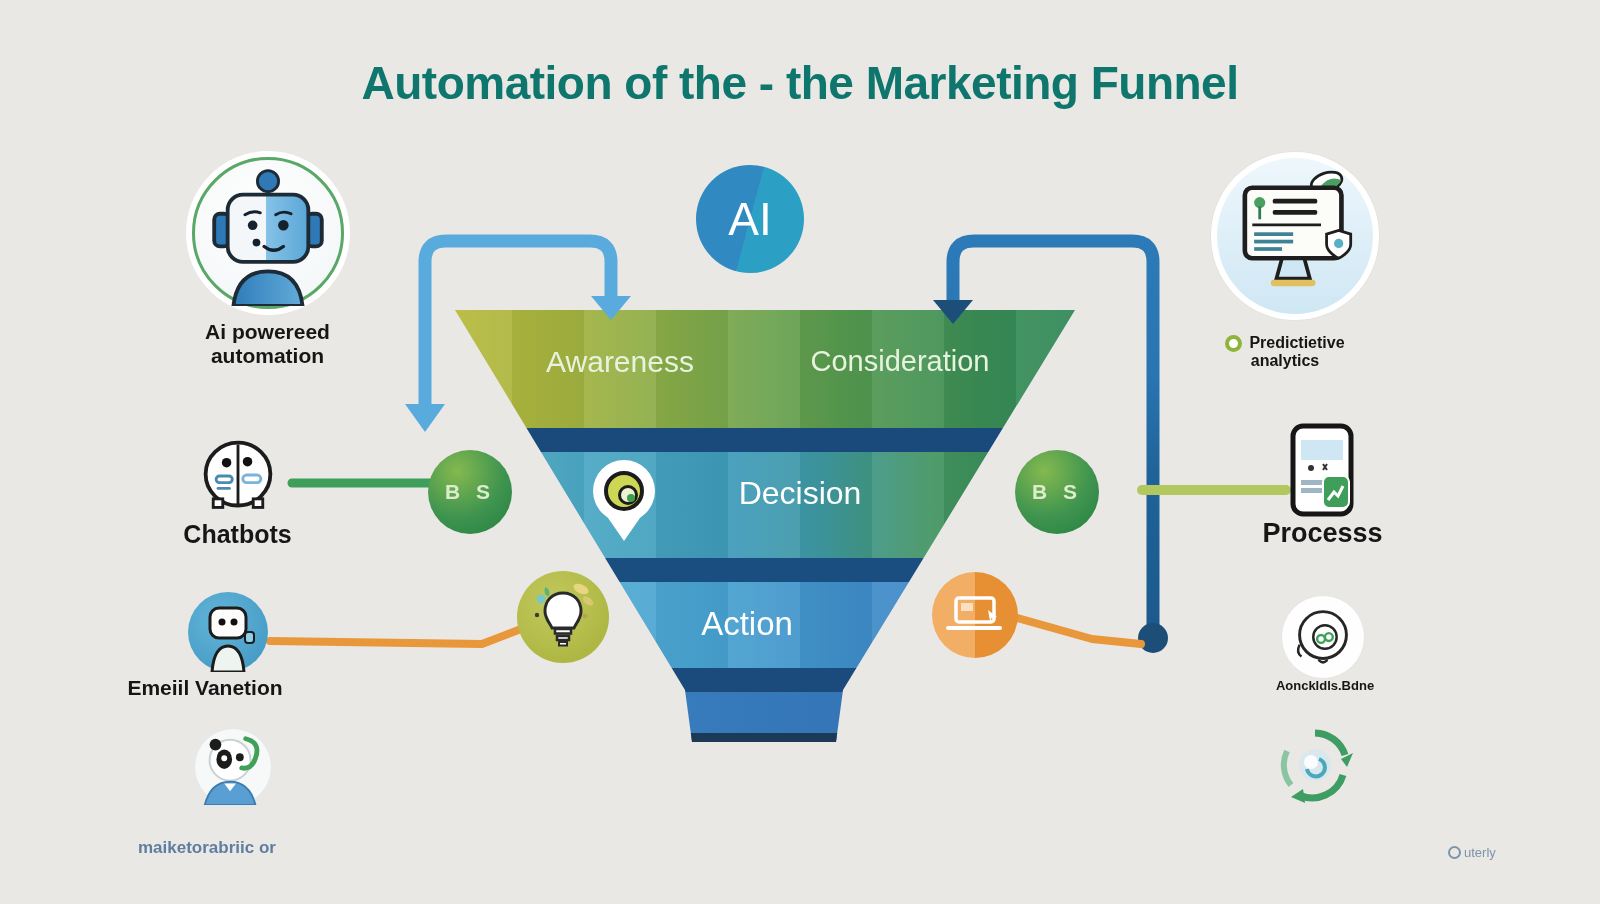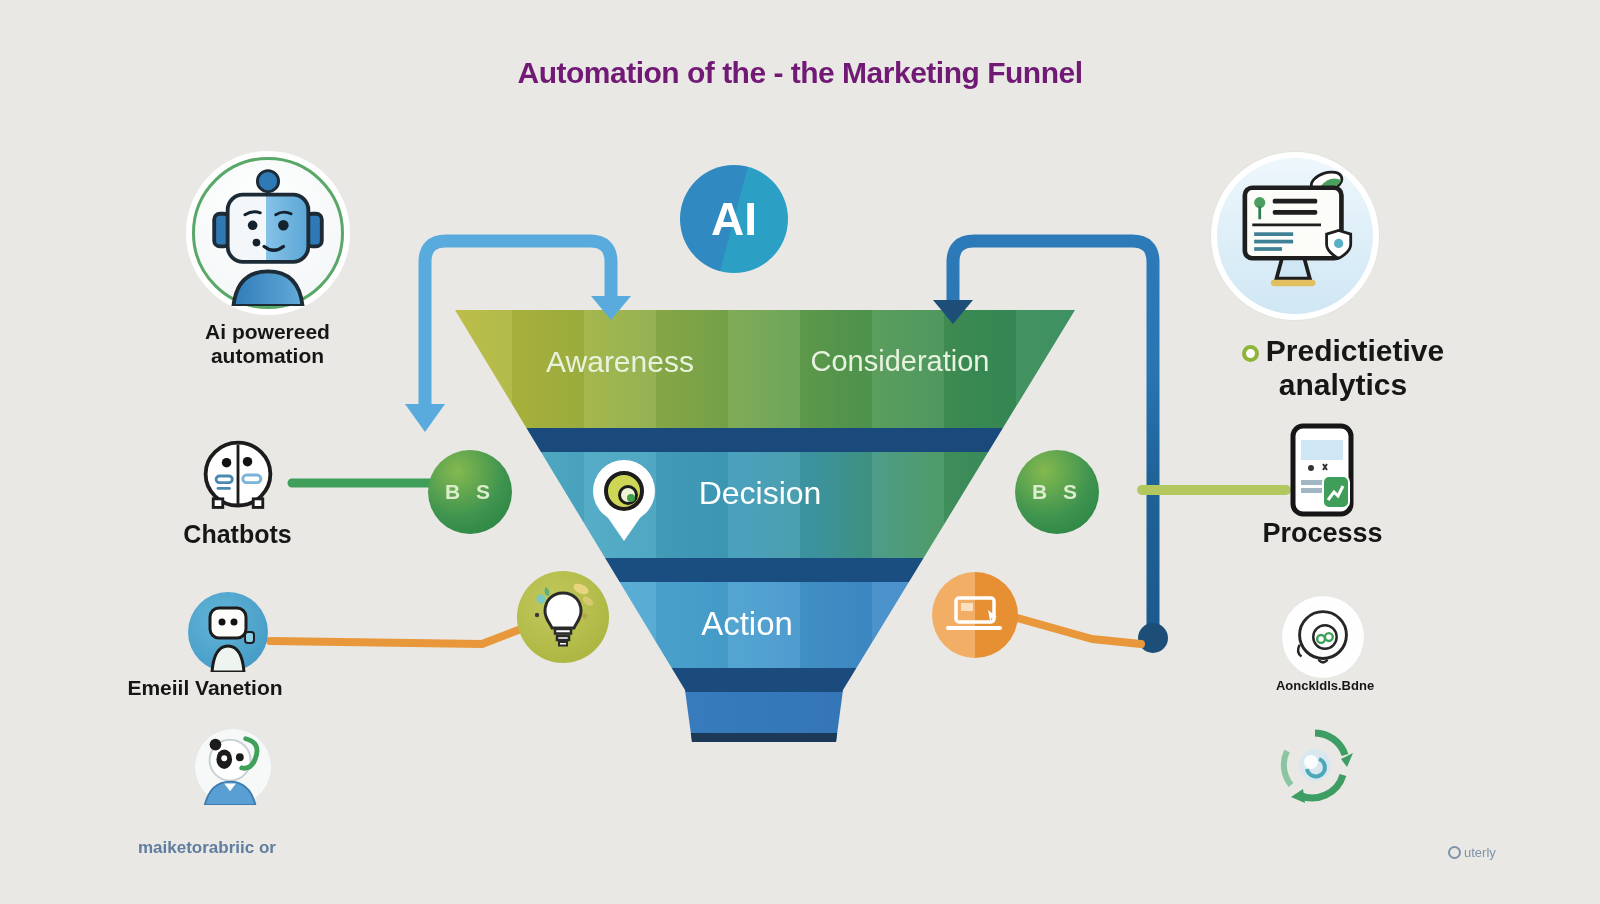--- a/index.html
+++ b/index.html
@@ -3,56 +3,56 @@
 <meta charset="utf-8">
 <style>
   html,body{margin:0;padding:0;}
   body{font-family:"Liberation Sans", sans-serif; background:#eae8e4;}
   #canvas{position:relative;width:1600px;height:904px;background:#eae8e4;overflow:hidden;}
   .abs{position:absolute;}
   .circ{position:absolute;border-radius:50%;}
   .lbl{position:absolute;font-weight:bold;color:#161616;text-align:center;line-height:1.12;}
 
   
-  #title{left:0;right:0;top:56px;text-align:center;font-size:30px;font-weight:bold;color:#701a75;letter-spacing:-0.5px;}
+  #title{left:0;right:0;top:56px;text-align:center;font-size:46px;font-weight:bold;color:#0f766e;letter-spacing:-0.5px;}
 
   
   #funnel{left:440px;top:305px;width:650px;height:440px;z-index:1;
     clip-path:polygon(15px 5px,635px 5px,403px 385px,396px 437px,252px 437px,245px 385px);}
   .band{position:absolute;left:0;width:650px;}
   .stripes{position:absolute;inset:0;background:repeating-linear-gradient(90deg,rgba(255,255,255,0.07) 0 72px,rgba(0,0,0,0.035) 72px 144px);}
   #t1{top:0;height:123px;background:linear-gradient(90deg,#b9ba3a 0%,#a3b23f 20%,#7fa94a 40%,#55994f 62%,#3b8d55 82%,#2d8757 100%);}
   #n1{top:123px;height:24px;background:#194a7b;}
   #t2{top:147px;height:106px;background:linear-gradient(90deg,#64b8d1 0%,#47a5c2 25%,#3d9ab8 46%,#3e97a2 58%,#42945f 76%,#2f8656 100%);}
   #n2{top:253px;height:24px;background:#1a4e80;}
   #t3{top:277px;height:86px;background:linear-gradient(90deg,#5ab2d6 0%,#48a3d0 40%,#3e8bc8 66%,#3a80c2 100%);}
   #n3{top:363px;height:24px;background:#1a4b7c;}
   #stem{top:387px;height:50px;background:linear-gradient(90deg,#3c85c4 0%,#2f6cb0 100%);}
   #stem-edge{top:428px;height:9px;background:#1c3a57;}
   .stage{position:absolute;font-weight:normal;text-align:center;}
   #lbl-awareness{left:55px;top:40px;width:250px;font-size:30px;color:#e7f3de;}
   #lbl-consideration{left:330px;top:40px;width:260px;font-size:29px;color:#e7f3de;}
-  #lbl-decision{left:200px;top:170px;width:240px;font-size:32px;color:#ffffff;}
+  #lbl-decision{left:200px;top:170px;width:240px;font-size:32px;color:#ffffff;padding-left:40px;}
   #lbl-action{left:192px;top:300px;width:230px;font-size:33px;color:#ffffff;}
 
   
   #pin-head{left:153px;top:155px;width:62px;height:62px;background:#fff;border-radius:50%;}
   #pin-tail{left:166px;top:210px;width:0;height:0;border-left:18px solid transparent;border-right:18px solid transparent;border-top:26px solid #fff;}
   #pin-ring1{left:11px;top:11px;width:40px;height:40px;border-radius:50%;background:#cdd655;border:4px solid #1c1c1c;box-sizing:border-box;position:absolute;}
   #pin-ring2{left:10px;top:10px;width:20px;height:20px;border-radius:50%;background:#eef2d2;border:3px solid #1c1c1c;box-sizing:border-box;position:absolute;}
   #pin-dot{left:6px;top:6px;width:8px;height:8px;border-radius:50%;background:#3f9e4a;position:absolute;}
 
   
   #pill{left:515px;top:731px;width:500px;height:86px;border-radius:44px;z-index:1;
     background:linear-gradient(90deg,#3ba0ca 0 50%,#1d4d78 50% 100%);display:flex;align-items:center;justify-content:center;}
   #pill span{color:#fff;font-size:36px;font-weight:bold;word-spacing:12px;}
 
   
-  #ai{left:680px;top:165px;width:108px;height:108px;z-index:3;background:linear-gradient(105deg,#3089c0 50%,#2b9fc4 50%);
-    display:flex;align-items:center;justify-content:center;color:#fff;font-size:46px;font-weight:bold;}
+  #ai{left:696px;top:165px;width:108px;height:108px;z-index:3;background:linear-gradient(105deg,#3089c0 50%,#2b9fc4 50%);
+    display:flex;align-items:center;justify-content:center;color:#fff;font-size:46px;font-weight:normal;}
 
   
   #overlay{left:0;top:0;z-index:2;}
 
   
   #robot-avatar{left:192px;top:157px;width:152px;height:152px;z-index:3;background:radial-gradient(circle at 45% 35%,#ffffff,#f1f5f6);
     border:3px solid #5aa868;box-shadow:0 0 0 6px #ffffff;box-sizing:border-box;}
   #automation-label{left:150px;top:320px;width:235px;font-size:21px;}
   #chatbot-icon{left:198px;top:436px;width:80px;height:80px;z-index:3;}
   #chatbots-label{left:160px;top:520px;width:155px;font-size:25px;}
@@ -62,21 +62,21 @@
   #bs-right{left:1015px;top:450px;}
   #email-circle{left:188px;top:592px;width:80px;height:80px;z-index:3;background:radial-gradient(circle at 40% 35%,#63b5d8,#3e95c2);}
   #email-label{left:115px;top:676px;width:180px;font-size:21px;}
   #bulb-circle{left:517px;top:571px;width:92px;height:92px;z-index:3;background:radial-gradient(circle at 40% 35%,#c3c95e,#aeb743 72%);}
   #laptop-circle{left:932px;top:572px;width:86px;height:86px;z-index:3;background:linear-gradient(90deg,#f2ae64 0 50%,#e78f33 50% 100%);}
   #panda-circle{left:194px;top:728px;width:78px;height:78px;z-index:3;background:#f7f9f9;border:1px solid #e4e8e8;box-sizing:border-box;}
 
   
   #monitor-circle{left:1211px;top:152px;width:168px;height:168px;z-index:3;background:linear-gradient(180deg,#eef7fc,#cfe7f4);
     border:6px solid #ffffff;box-sizing:border-box;box-shadow:0 0 0 1px #e3e3df;}
-  #predictive-label{left:1228px;top:334px;width:230px;font-size:30px;}
+  #predictive-label{left:1170px;top:334px;width:230px;font-size:16px;}
   .bullet{display:inline-block;width:9px;height:9px;border:4px solid #8fb43a;border-radius:50%;background:#fff;margin-right:7px;vertical-align:middle;}
   #phone-icon{left:1287px;top:422px;width:70px;height:96px;z-index:3;}
   #process-label{left:1240px;top:518px;width:165px;font-size:27px;}
   #doodle-circle{left:1281px;top:595px;width:84px;height:84px;z-index:3;background:#fefefe;border:1px solid #e6e6e2;box-sizing:border-box;}
   #note-label{left:1250px;top:679px;width:150px;font-size:13px;}
   #recycle-icon{left:1273px;top:723px;width:84px;height:84px;z-index:3;}
 
   
   #footer-left{left:138px;top:838px;font-size:17px;font-weight:bold;color:#5f7da0;}
   #footer-brand{left:1448px;top:845px;font-size:13px;color:#7d93a9;display:flex;align-items:center;gap:3px;}

